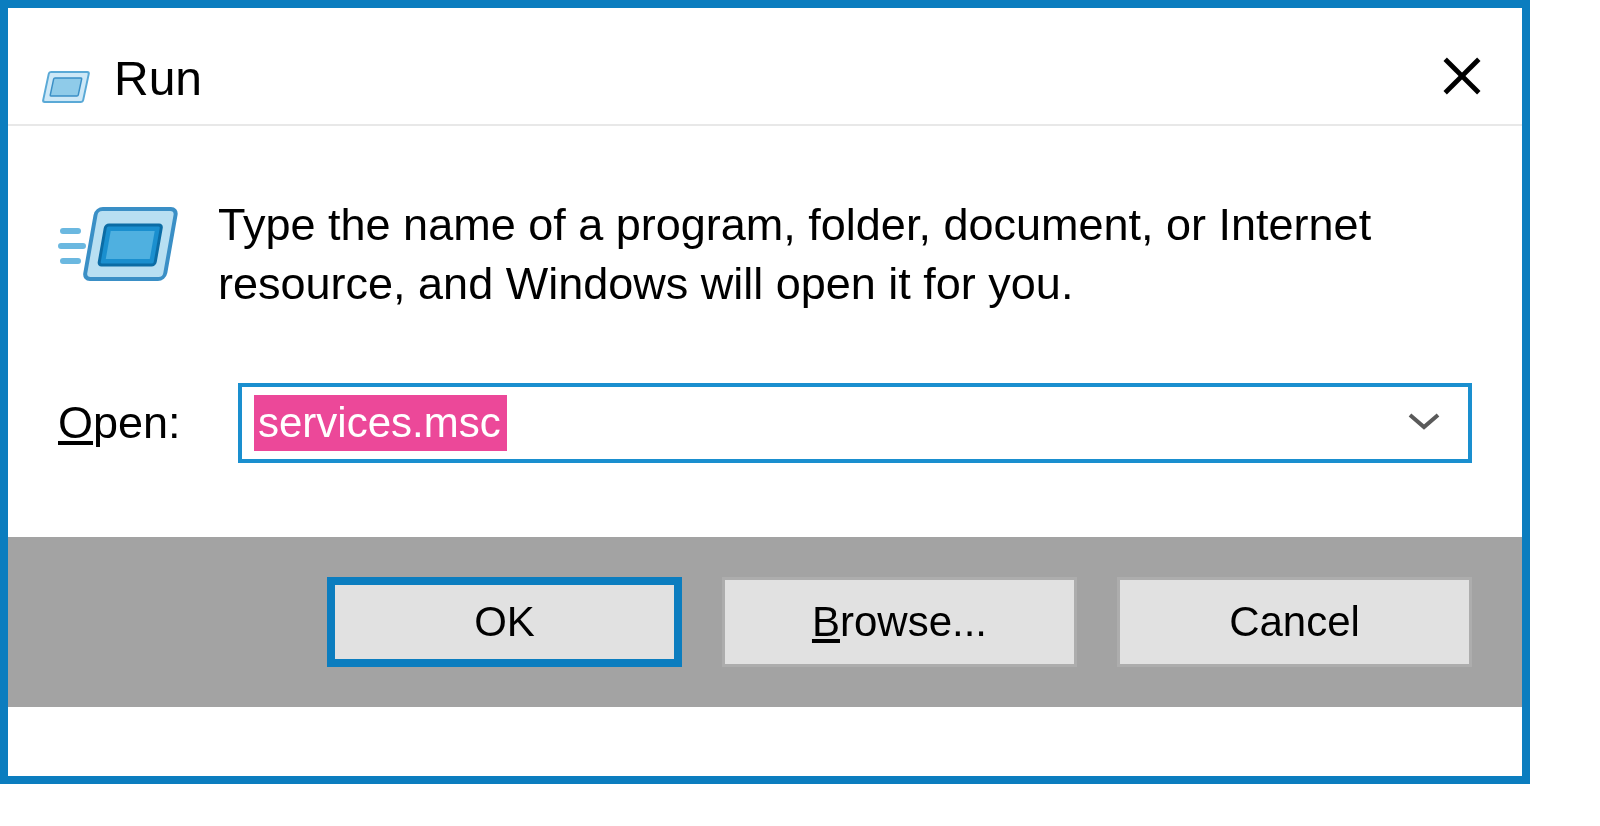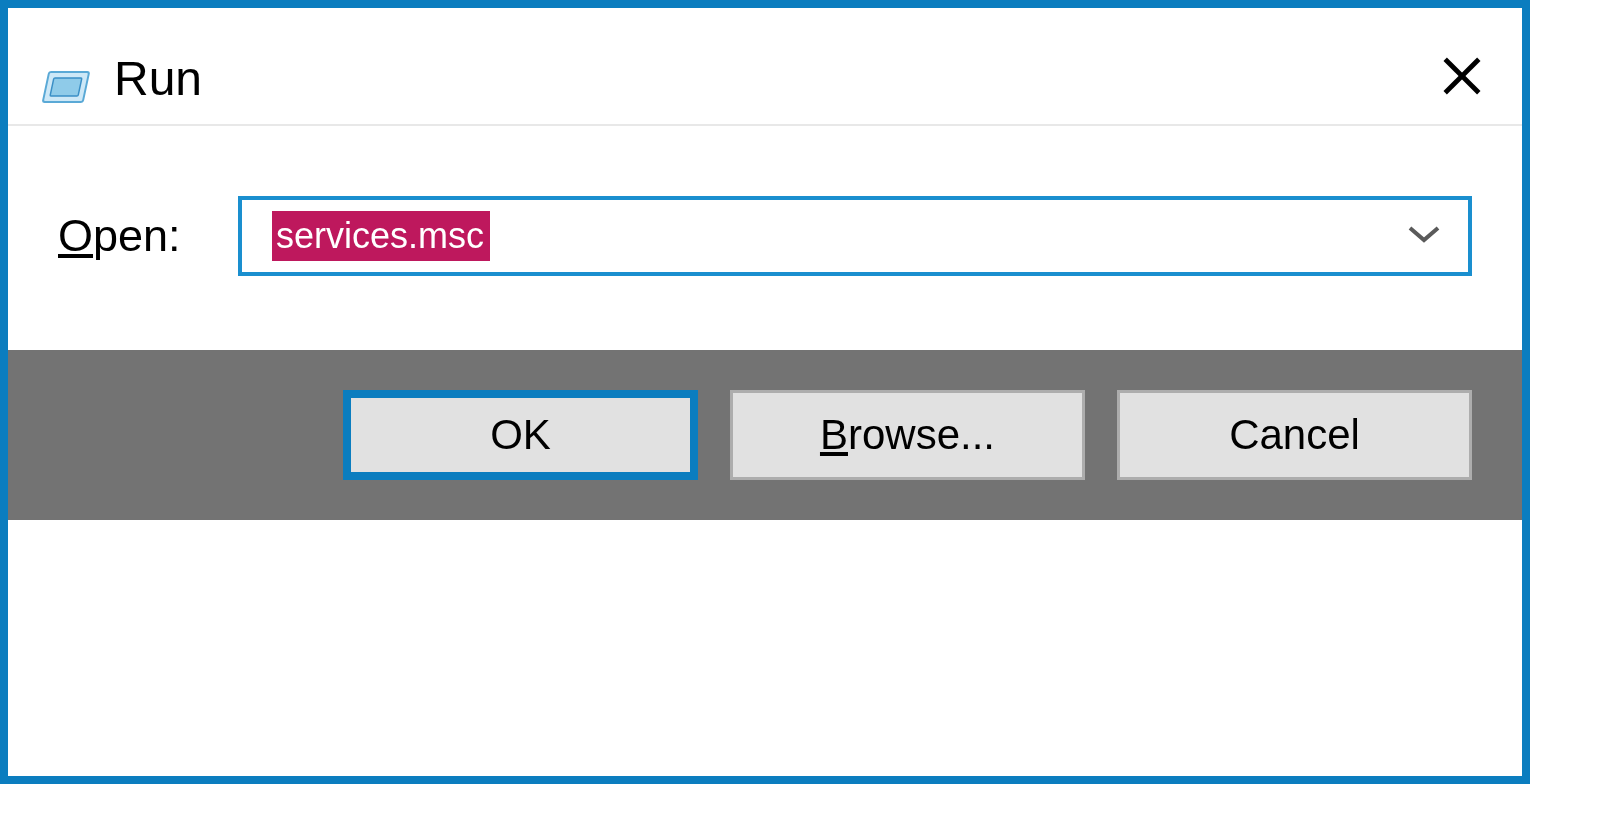--- a/index.html
+++ b/index.html
@@ -86,42 +86,42 @@
     .combo-wrapper {
       flex: 1;
       position: relative;
       border: 4px solid #1a8fcf;
       height: 80px;
       display: flex;
       align-items: center;
       background: #fff;
     }
     .combo-selection {
-      background: #be185d;
+      background: #ec4899;
       color: #fff;
-      font-size: 36px;
+      font-size: 42px;
       padding: 4px 6px 4px 4px;
       margin-left: 12px;
       white-space: nowrap;
       position: absolute;
-      left: 18px;
+      left: 0;
     }
     .combo-chevron {
       position: absolute;
       right: 24px;
       top: 50%;
       transform: translateY(-50%);
       pointer-events: none;
     }
     .button-bar {
-      background: #737373;
+      background: #a3a3a3;
       padding: 40px 50px;
       display: flex;
       justify-content: flex-end;
-      gap: 32px;
+      gap: 40px;
     }
     .btn {
       width: 355px;
       height: 90px;
       font-size: 42px;
       font-family: inherit;
       background: #e1e1e1;
       border: 3px solid #adadad;
       cursor: pointer;
       color: #000;
@@ -151,20 +151,35 @@
     <span class="titlebar-title">Run</span>
     <span class="close-btn">
       <svg viewBox="0 0 40 40" width="48" height="48">
         <line x1="6" y1="6" x2="34" y2="34" stroke="#000" stroke-width="4"></line>
         <line x1="34" y1="6" x2="6" y2="34" stroke="#000" stroke-width="4"></line>
       </svg>
     </span>
   </div>
 
   <div class="content">
+    <div class="description-row">
+      <span class="run-icon">
+        <svg viewBox="0 0 120 90" width="120" height="90">
+          <g>
+            <path d="M 5 30 L 20 30 M 3 45 L 25 45 M 5 60 L 20 60" stroke="#6bb8e0" stroke-width="6" stroke-linecap="round"></path>
+            <g transform="skewX(-10)">
+              <rect x="40" y="8" width="80" height="70" rx="6" fill="#b8dff2" stroke="#3a8fc6" stroke-width="4"></rect>
+              <rect x="52" y="24" width="56" height="40" rx="3" fill="#1a8fcf" stroke="#0b6ca5" stroke-width="3"></rect>
+              <rect x="58" y="30" width="44" height="28" fill="#4fb0e0"></rect>
+            </g>
+          </g>
+        </svg>
+      </span>
+      <div class="description-text">Type the name of a program, folder, document, or Internet resource, and Windows will open it for you.</div>
+    </div>
 
     <div class="input-row">
       <div class="open-label"><span class="underline">O</span><span>pen:</span></div>
       <div class="combo-wrapper">
         <span class="combo-selection">services.msc</span>
         <span class="combo-chevron">
           <svg viewBox="0 0 40 24" width="40" height="24">
             <polyline points="6,6 20,18 34,6" fill="none" stroke="#5a5a5a" stroke-width="4"></polyline>
           </svg>
         </span>

